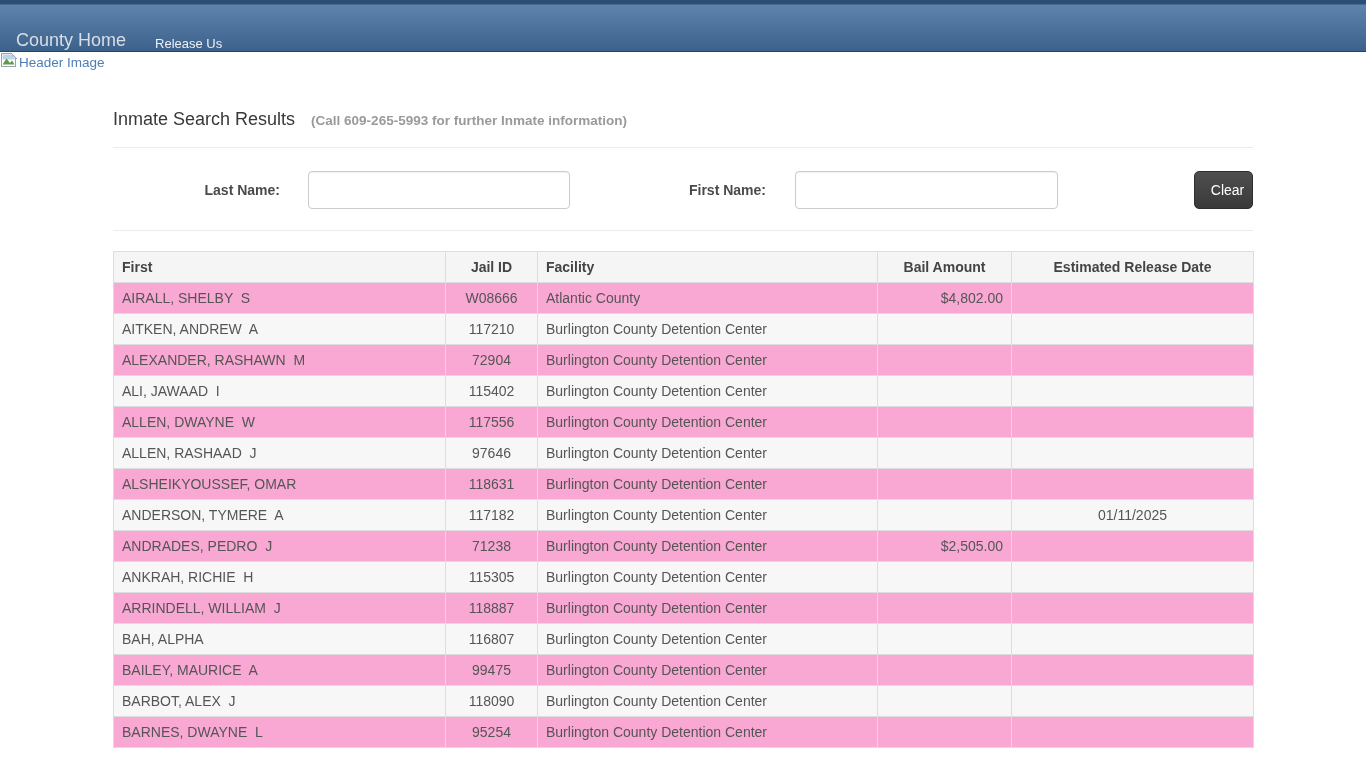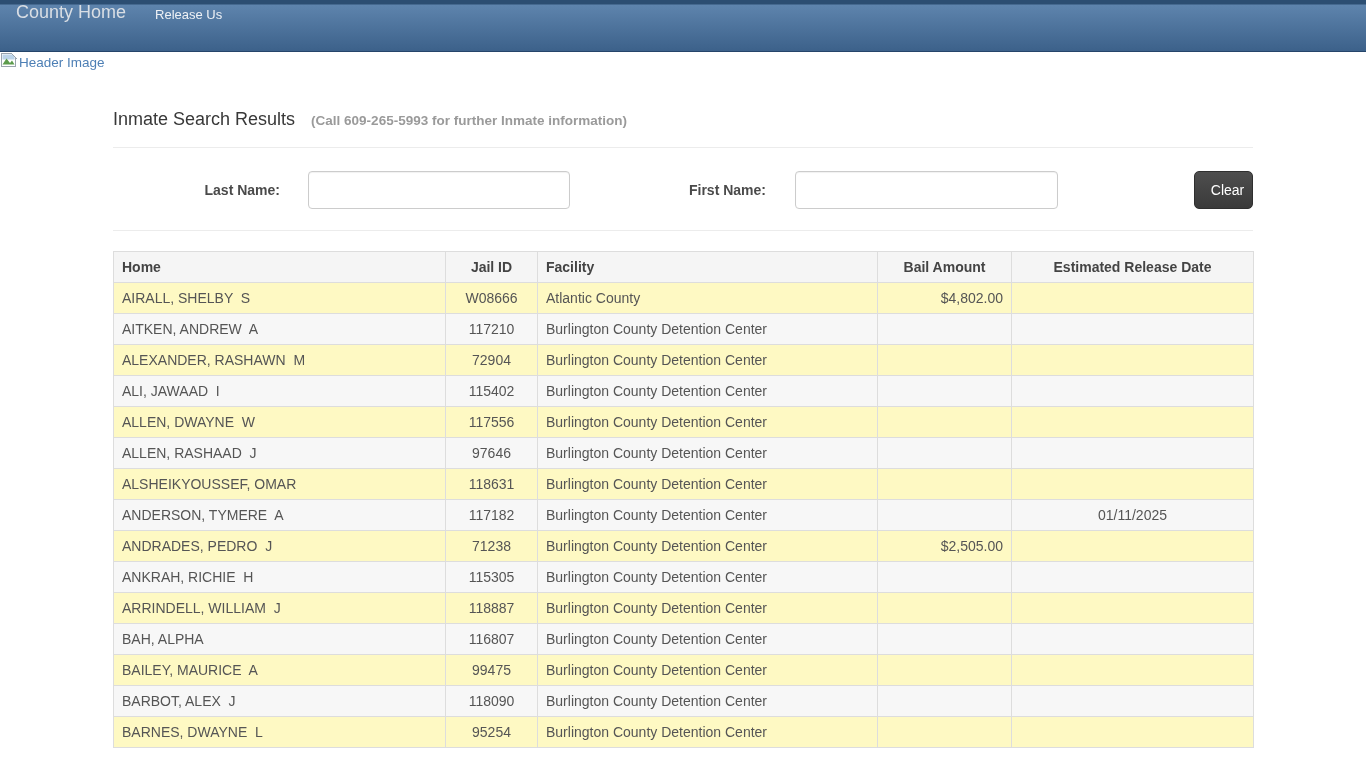--- a/index.html
+++ b/index.html
@@ -9,21 +9,21 @@
     background: #ffffff;
     font-family: "Liberation Sans", sans-serif;
   }
 
   
   .navbar {
     height: 52px;
     background: linear-gradient(to bottom, #2c4e72 0px, #2c4e72 4px, #5e84ad 5px, #3c618a 100%);
     border-bottom: 1px solid #25456a;
     display: flex;
-    align-items: flex-start;
+    align-items: flex-end;
     padding-left: 16px;
   }
   .navbar-brand {
     font-size: 18px;
     color: #d9dee4;
     text-decoration: none;
     cursor: pointer;
     padding-top: 2px;
   }
   .navbar-link {
@@ -130,21 +130,21 @@
     line-height: 16px;
     overflow: hidden;
   }
   .results-table thead th {
     background: #f5f5f5;
     color: #444;
     font-weight: bold;
     text-align: left;
   }
   .results-table td { color: #555; }
-  .results-table tbody tr { background: #fef9c3; }
+  .results-table tbody tr { background: #f9a8d4; }
   .results-table tbody tr:nth-child(even) { background: #f7f7f7; }
 
   
   .col-1 { width: 332px; }
   .col-2 { width: 92px; }
   .col-3 { width: 340px; }
   .col-4 { width: 134px; }
   .col-5 { width: 242px; }
 
   
@@ -196,21 +196,21 @@
   <table class="results-table">
     <colgroup>
       <col class="col-1">
         <col class="col-2">
         <col class="col-3">
         <col class="col-4">
         <col class="col-5">
     </colgroup>
     <thead>
       <tr>
-          <th>Home</th>
+          <th>First</th>
           <th>Jail ID</th>
           <th>Facility</th>
           <th>Bail Amount</th>
           <th>Estimated Release Date</th>
         </tr>
     </thead>
     <tbody>
         <tr>
           <td>AIRALL, SHELBY  S</td>
           <td>W08666</td>

